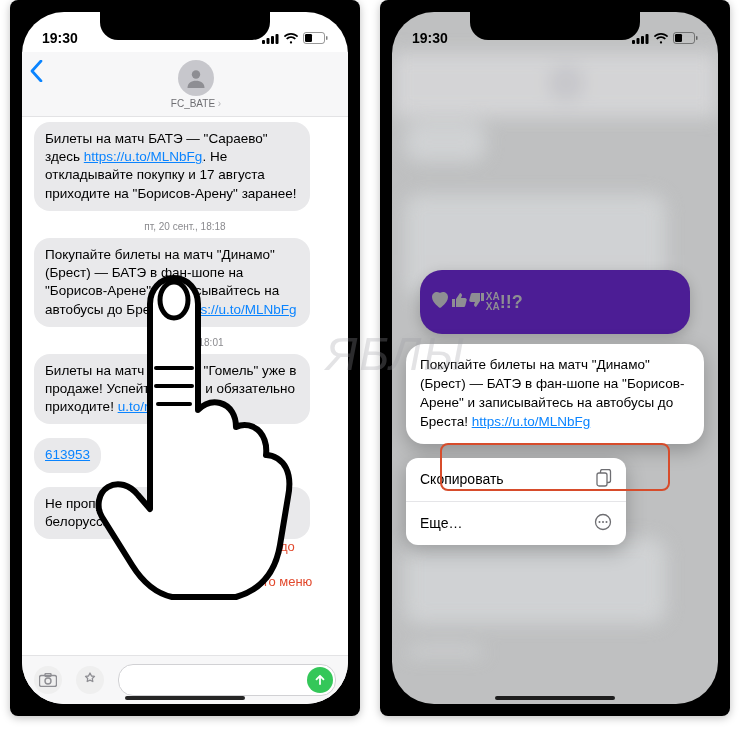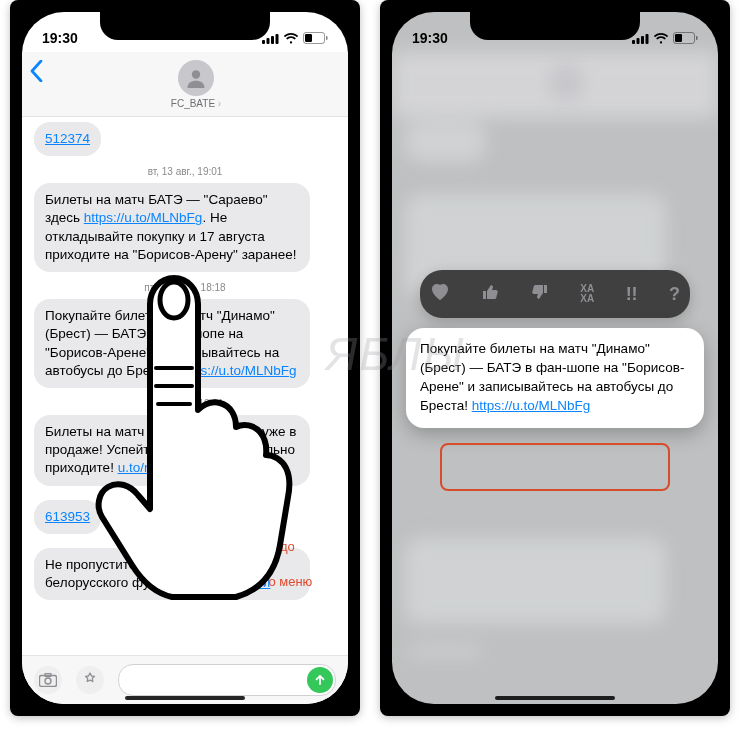--- a/index.html
+++ b/index.html
@@ -39,21 +39,21 @@
   .hand{position:absolute;left:76px;top:274px;width:210px;height:330px;z-index:60;pointer-events:none;}
   .hint{position:absolute;right:22px;top:520px;width:140px;font-size:13px;color:#e2492d;line-height:1.35;z-index:55;}
 
   
   .blurlayer{position:absolute;inset:0;filter:blur(9px);opacity:.85;}
   .blurlayer .header{background:#d8d8da;}
   .blurlayer .thread{top:104px;}
   .blurlayer .bubble{background:#d3d5d7;}
 
   .focus{position:absolute;left:50%;transform:translateX(-50%);top:258px;width:298px;z-index:30;}
-  .tapback{height:40px;border-radius:22px;background:#404040;margin:0 auto 10px;display:flex;align-items:center;justify-content:space-between;padding:4px 10px;box-shadow:0 4px 14px rgba(0,0,0,.2);width:84%;}
+  .tapback{height:40px;border-radius:22px;background:#4c1d95;margin:0 auto 10px;display:flex;align-items:center;justify-content:flex-start;padding:12px 10px;box-shadow:0 4px 14px rgba(0,0,0,.2);width:84%;}
   .tbicon{color:#8e8e93;font-size:18px;}
   .tbicon.haha{font-size:10px;font-weight:700;line-height:1;}
   .fbubble{background:#fff;border-radius:18px;padding:12px 14px;font-size:13.5px;line-height:1.4;color:#000;box-shadow:0 6px 20px rgba(0,0,0,.25);}
   .ctxmenu{margin-top:14px;width:220px;background:#fff;border-radius:12px;box-shadow:0 6px 20px rgba(0,0,0,.25);overflow:hidden;}
   .mitem{display:flex;justify-content:space-between;align-items:center;padding:11px 14px;font-size:14px;color:#000;border-top:1px solid #e5e5e8;}
   .mitem:first-child{border-top:none;}
   .mitem .micon{color:#6e6e72;}
   .hl{position:absolute;border:2px solid #d74c2b;border-radius:8px;left:50%;transform:translateX(-50%);top:431px;width:226px;height:44px;z-index:40;pointer-events:none;}
 
   .watermark{position:absolute;left:326px;top:327px;font-size:46px;color:rgba(156,156,160,.28);letter-spacing:2px;z-index:200;pointer-events:none;font-style:italic;}
@@ -103,22 +103,20 @@
         <div class="avatar">
           <svg viewBox="0 0 24 24">
               <circle cx="12" cy="8.5" r="4.2" fill="#8e8e93"></circle>
               <path d="M3.5 22c0-4.7 3.8-7.2 8.5-7.2S20.5 17.3 20.5 22" fill="#8e8e93"></path>
             </svg>
         </div>
         <div class="contact"><span>FC_BATE</span> <span class="chev">›</span></div>
       </div>
 
       <div class="thread">
-        <div class="row"><span class="bubble"><span class="link">512374</span></span></div>
-        <div class="ts">вт, 13 авг., 19:01</div>
         <div class="row"><span class="bubble"><span>Билеты на матч БАТЭ — "Сараево" здесь </span><span class="link">https://u.to/MLNbFg</span><span>. Не откладывайте покупку и 17 августа приходите на "Борисов-Арену" заранее!</span></span></div>
         <div class="ts">пт, 20 сент., 18:18</div>
         <div class="row"><span class="bubble"><span>Покупайте билеты на матч "Динамо" (Брест) — БАТЭ в фан-шопе на "Борисов-Арене" и записывайтесь на автобусы до Бреста! </span><span class="link">https://u.to/MLNbFg</span></span></div>
         <div class="ts">сб, 19 окт., 18:01</div>
         <div class="row"><span class="bubble"><span>Билеты на матч БАТЭ — "Гомель" уже в продаже! Успейте купить и обязательно приходите! </span><span class="link">u.to/r6d9Fg</span></span></div>
         <div class="row" style="margin-top:14px"><span class="bubble"><span class="link">613953</span></span></div>
         <div class="row" style="margin-top:14px"><span class="bubble"><span>Не пропустите главное дерби белорусского футбола! </span><span class="link">https://tinyurl</span></span></div>
       </div>
 
       <div class="inputbar">
@@ -219,18 +217,40 @@
               </svg>
           </span>
           <span class="tbicon haha" style="white-space:pre;text-align:center;">ХА
 ХА</span>
           <span class="tbicon" style="font-weight:800">!!</span>
           <span class="tbicon" style="font-weight:800">?</span>
         </div>
         <div class="fbubble">
           <span>Покупайте билеты на матч "Динамо" (Брест) — БАТЭ в фан-шопе на "Борисов-Арене" и записывайтесь на автобусы до Бреста! </span><span class="link">https://u.to/MLNbFg</span>
         </div>
+        <div class="ctxmenu">
+          <div class="mitem">
+            <span>Скопировать</span>
+            <span class="micon">
+              <svg width="16" height="18" viewBox="0 0 16 18">
+                  <rect x="4.5" y="0.5" width="10" height="13" rx="2" fill="none" stroke="#6e6e72" stroke-width="1.3"></rect>
+                  <rect x="1" y="4" width="10" height="13" rx="2" fill="#fff" stroke="#6e6e72" stroke-width="1.3"></rect>
+                </svg>
+            </span>
+          </div>
+          <div class="mitem">
+            <span>Еще…</span>
+            <span class="micon">
+              <svg width="18" height="18" viewBox="0 0 18 18">
+                  <circle cx="9" cy="9" r="7.5" fill="none" stroke="#6e6e72" stroke-width="1.3"></circle>
+                  <circle cx="5.5" cy="9" r="1" fill="#6e6e72"></circle>
+                  <circle cx="9" cy="9" r="1" fill="#6e6e72"></circle>
+                  <circle cx="12.5" cy="9" r="1" fill="#6e6e72"></circle>
+                </svg>
+            </span>
+          </div>
+        </div>
       </div>
       <div class="hl"></div>
       <div class="homebar"></div>
     </div>
   </div>
 </div>
 
 </body></html>

